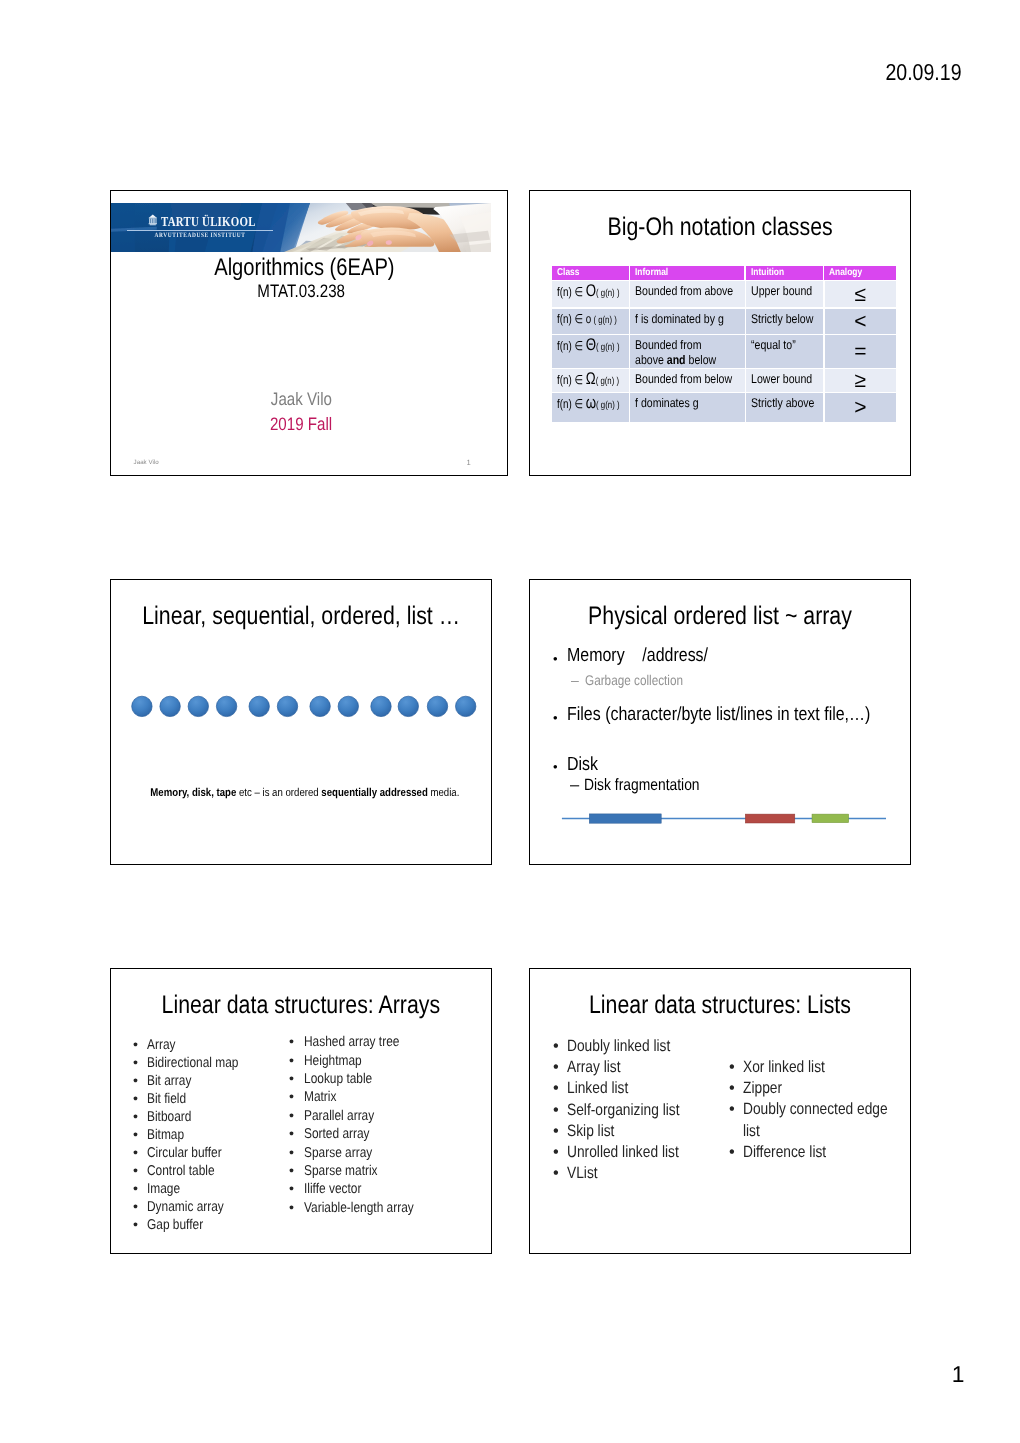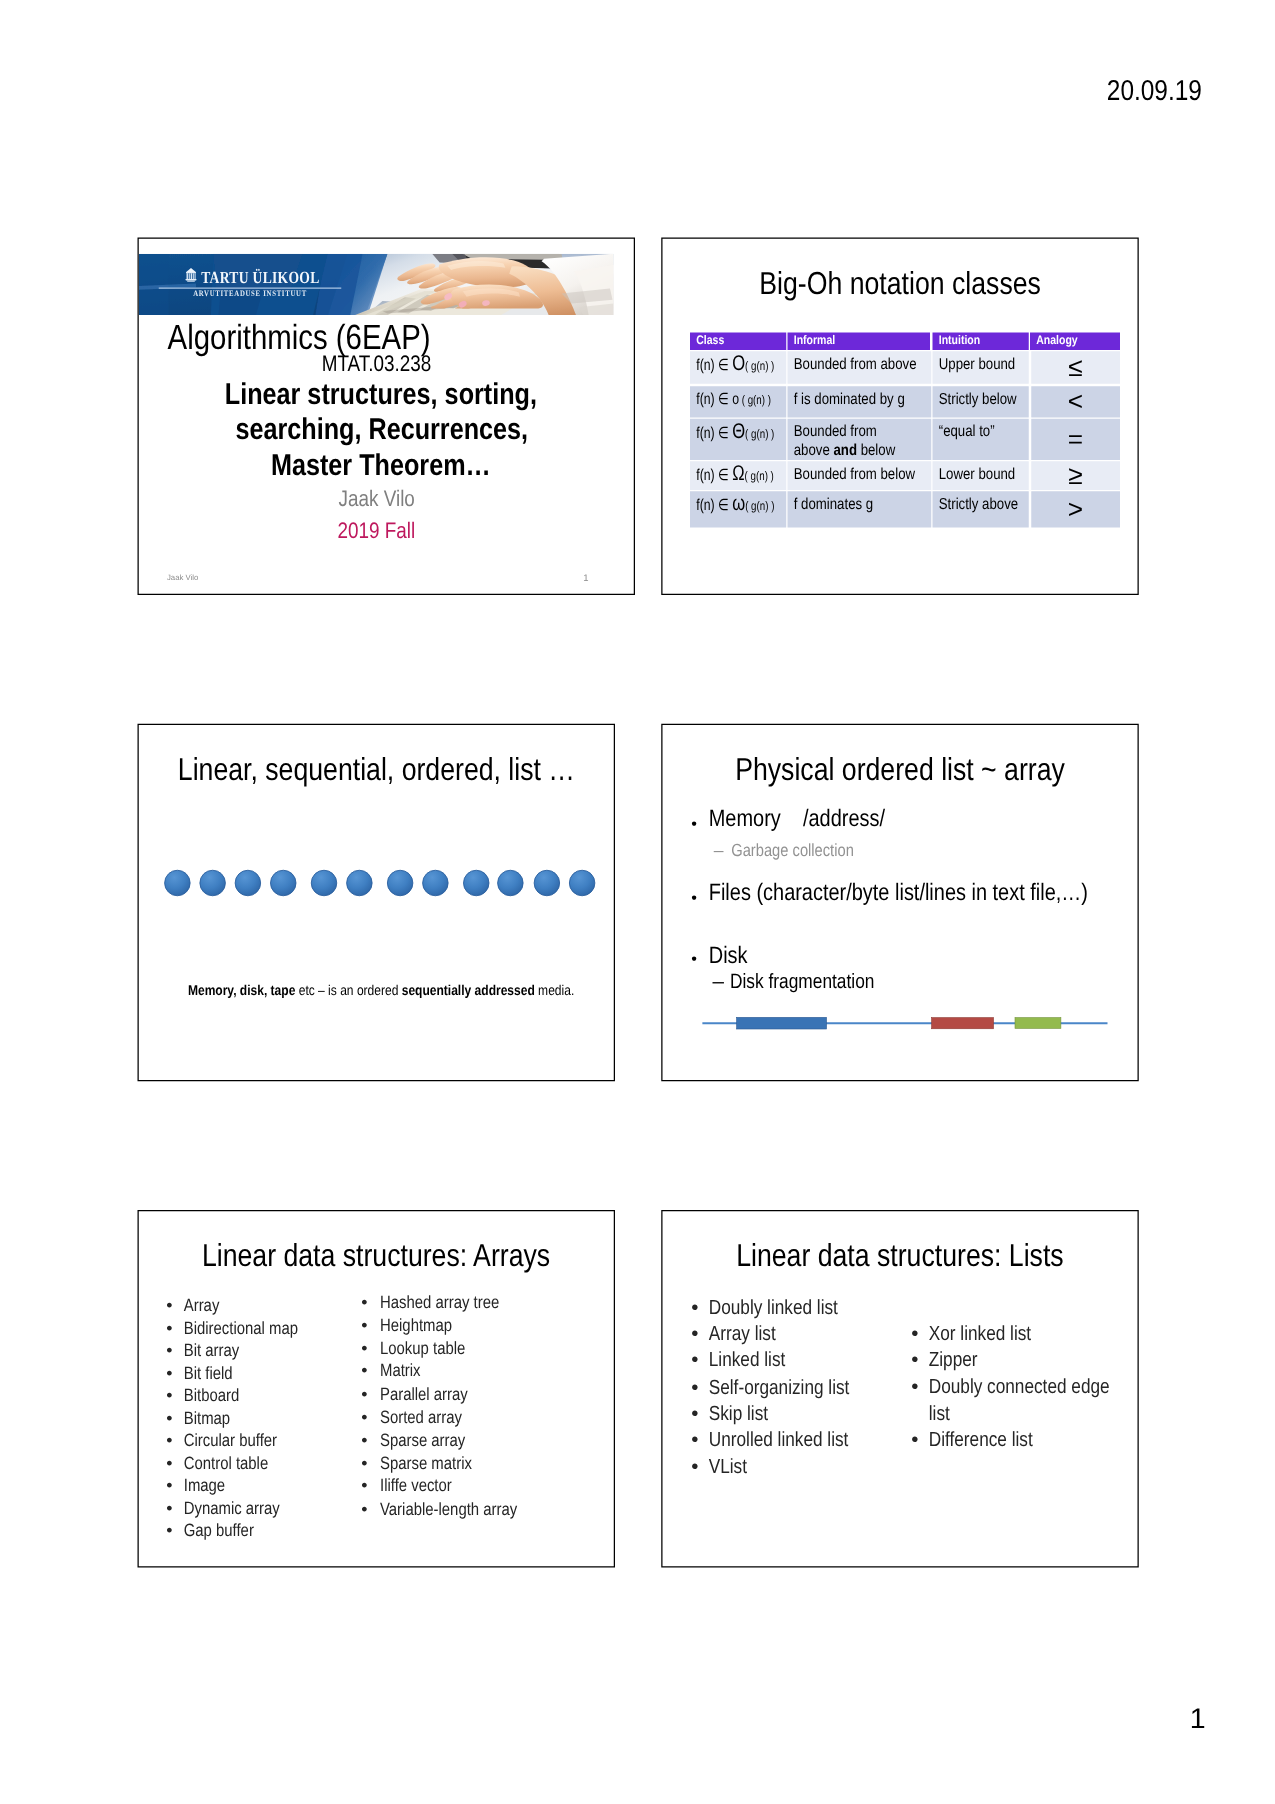--- a/index.html
+++ b/index.html
@@ -12,39 +12,39 @@
   .s3{left:110px;top:579px;} .s4{left:529px;top:579px;}
   .s5{left:110px;top:968px;} .s6{left:529px;top:968px;}
 
   
   .banner{position:absolute;left:0;top:11.5px;width:380px;height:49.5px;overflow:hidden;}
   .banner-bg{position:absolute;inset:0;}
   .tu-logo{position:absolute;left:37.2px;top:10.8px;width:9.6px;height:14.5px;}
   .tu-name{position:absolute;left:50.3px;top:11.6px;font-size:13.6px;font-weight:bold;color:#f2f7fc;letter-spacing:0.3px;font-family:"Liberation Serif",serif;transform:scaleX(0.80);transform-origin:left top;}
   .tu-rule{position:absolute;left:16px;top:27.0px;width:146px;height:1.1px;background:rgba(186,211,237,0.9);}
   .tu-inst{position:absolute;left:16px;top:29.6px;width:146px;text-align:center;font-size:6.6px;font-weight:bold;color:#e2ebf5;letter-spacing:0.7px;font-family:"Liberation Serif",serif;transform:scaleX(0.82);transform-origin:center top;}
-  .s1 .t-main{position:absolute;left:3px;top:62.5px;width:380px;font-size:28px;color:#000;}
+  .s1 .t-main{position:absolute;left:3px;top:62.5px;width:380px;text-align:center;font-size:24px;color:#000;}
   .s1 .t-code{position:absolute;left:0;top:89.5px;width:380px;text-align:center;font-size:18px;color:#000;}
   .s1 .t-sub{position:absolute;left:4px;top:110.5px;width:380px;text-align:center;font-size:24px;font-weight:bold;color:#000;line-height:28.6px;}
   .s1 .t-auth{position:absolute;left:0;top:197.5px;width:380px;text-align:center;font-size:18px;color:#7f7f7f;}
   .s1 .t-year{position:absolute;left:0;top:223px;width:380px;text-align:center;font-size:18px;color:#be185d;}
   .s1 .f-left{position:absolute;left:22.6px;top:268.2px;font-size:6.2px;color:#8c8c8c;}
   .s1 .f-right{position:absolute;left:355.5px;top:267.2px;font-size:7.6px;color:#8c8c8c;}
   .sx{display:inline-block;transform:scaleX(0.84);transform-origin:center top;}
   .sl{display:inline-block;transform:scaleX(0.84);transform-origin:left top;white-space:nowrap;}
   .stitle{position:absolute;left:0;top:22px;width:380px;text-align:center;font-size:25.4px;color:#000;}
 
   
   .bot{position:absolute;left:22px;top:75.4px;width:344px;}
   .bot .trow{display:flex;width:100%;}
   .bot .trow+.trow{margin-top:1.2px;}
   .bot .tc{box-sizing:border-box;overflow:hidden;}
   .bot .tc+.tc{margin-left:1.6px;}
   .bot .c0{width:80.3px;} .bot .c1{width:119.6px;} .bot .c2{width:80.4px;} .bot .c3{width:75px;}
-  .bot .hdr .tc{background:#6d28d9;color:#fff;font-size:10px;font-weight:bold;height:13.9px;line-height:13.9px;padding-left:4.6px;}
+  .bot .hdr .tc{background:#d946ef;color:#fff;font-size:10px;font-weight:bold;height:13.9px;line-height:13.9px;padding-left:4.6px;}
   .bot .r .tc{font-size:12.6px;color:#000;padding:3px 0 0 5px;line-height:14.4px;white-space:nowrap;}
   .bot .odd .tc{background:#ccd4e6;}
   .bot .even .tc{background:#e8ecf5;}
   .bot .r .tc.ana{text-align:center;padding:0;font-size:21px;line-height:1;display:flex;align-items:center;justify-content:center;}
   .bot .cls{font-size:11.6px;padding:5.5px 0 0 4.4px;white-space:nowrap;}
   .bot .cls>span{display:inline-block;transform:scaleX(0.78);transform-origin:left top;}
   .bot .big{font-size:17px;}
   .bot .sm{font-size:10px;}
   .bot .r1 .tc{height:25.5px;} .bot .r2 .tc{height:25.9px;} .bot .r3 .tc{height:32.4px;}
   .bot .r4 .tc{height:23px;} .bot .r5 .tc{height:28.9px;}
@@ -226,25 +226,20 @@
       <rect x="24.0" y="13.7" width="2.6" height="15" fill="#cfe0f0"></rect>
       <rect x="2.0" y="28.4" width="26" height="3.4" rx="0.6" fill="#e9f1f9"></rect>
       <rect x="5.5" y="31.8" width="19" height="3.0" rx="0.5" fill="#d1e1f1"></rect>
     </svg>
     <div class="tu-name">TARTU ÜLIKOOL</div>
     <div class="tu-rule"></div>
     <div class="tu-inst">ARVUTITEADUSE INSTITUUT</div>
   </div>
   <div class="t-main"><span class="sx">Algorithmics (6EAP)</span></div>
   <div class="t-code"><span class="sx">MTAT.03.238</span></div>
-  <div class="t-sub">
-    <div><span class="sx">Linear structures, sorting,</span></div>
-    <div><span class="sx">searching, Recurrences,</span></div>
-    <div><span class="sx">Master Theorem…</span></div>
-  </div>
   <div class="t-auth"><span class="sx">Jaak Vilo</span></div>
   <div class="t-year"><span class="sx">2019 Fall</span></div>
   <div class="f-left">Jaak Vilo</div>
   <div class="f-right">1</div>
 </div>
 <div class="slide s2">
   <div class="stitle"><span class="sx">Big-Oh notation classes</span></div>
   <div class="bot">
     <div class="trow hdr">
       <div class="tc c0"><span class="sl">Class</span></div>

